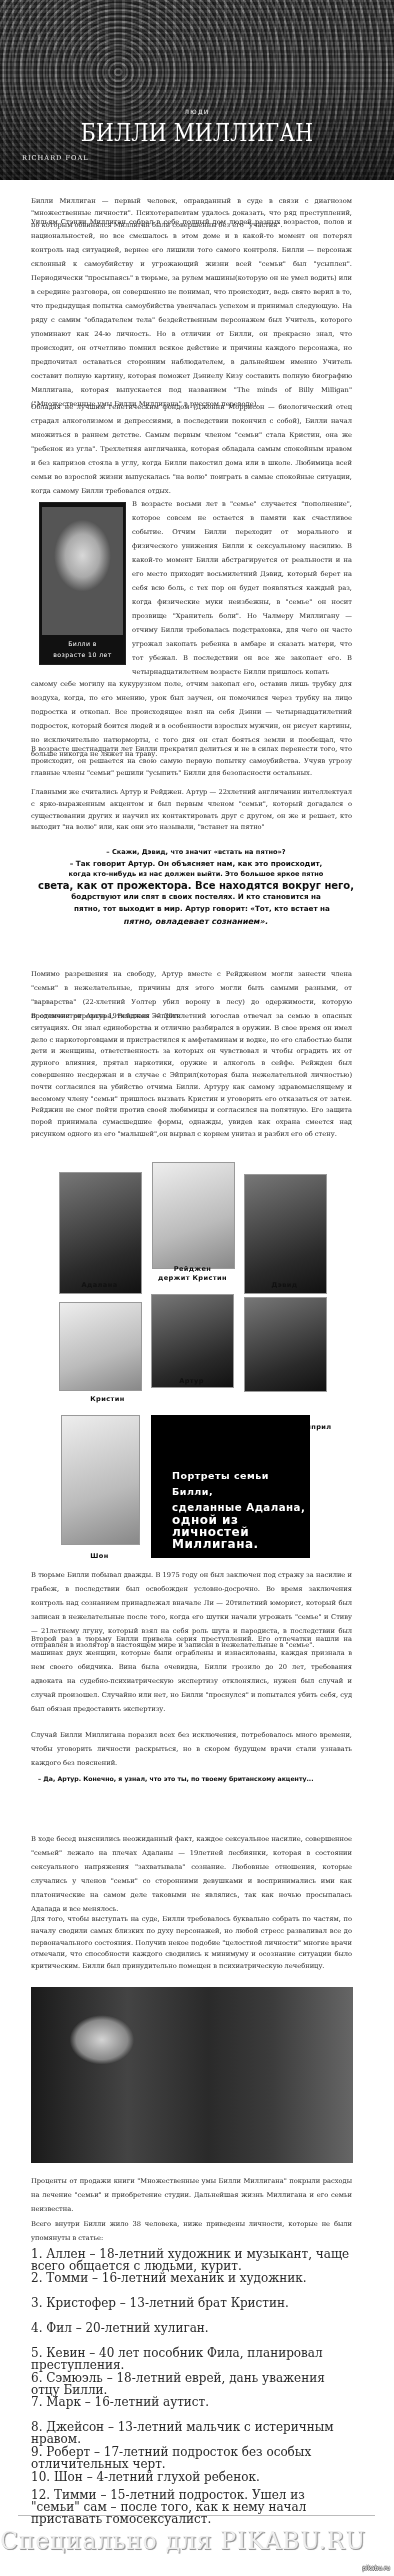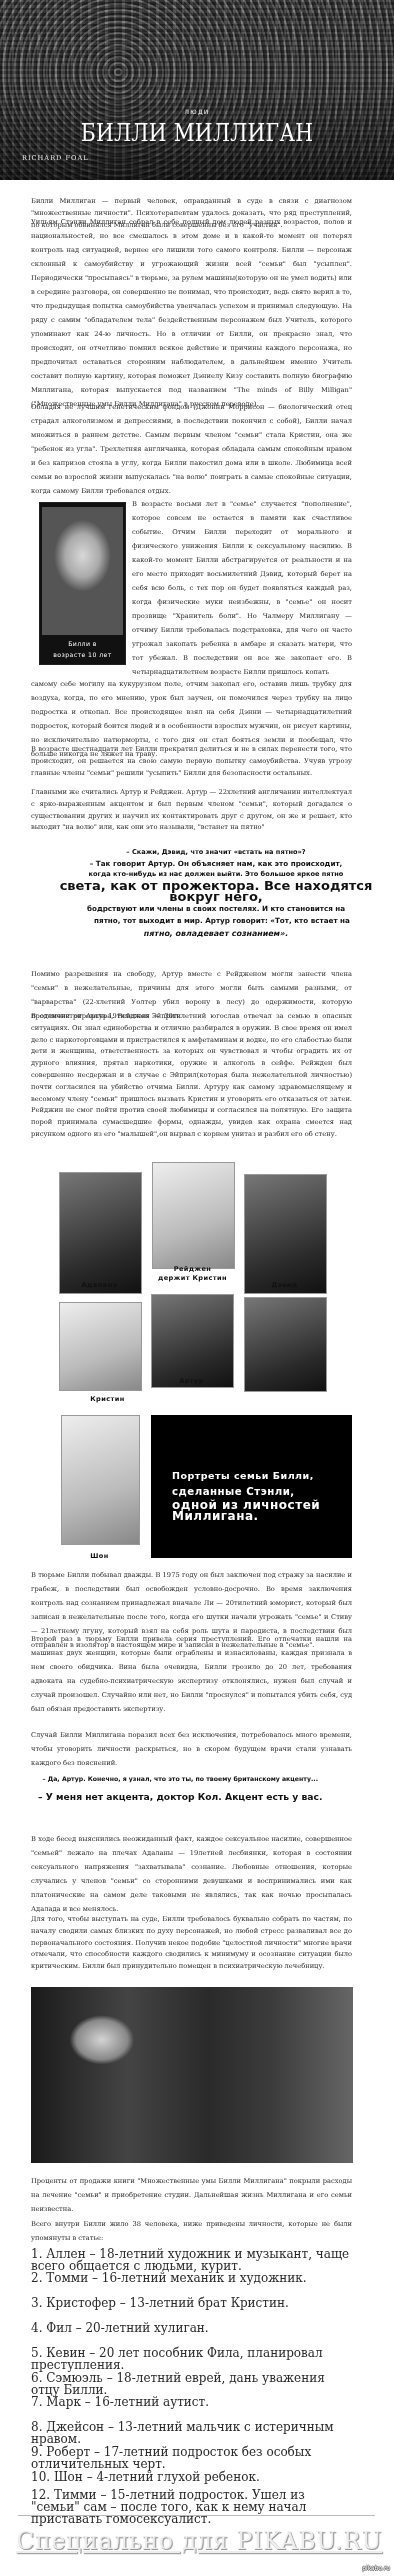--- a/index.html
+++ b/index.html
@@ -38,35 +38,35 @@
     font-family: "DejaVu Sans", sans-serif; font-size: 6.2px; line-height: 11px; letter-spacing: 0.4px; }
 
   
   .quote { position: absolute; left: 38px; font-family: "DejaVu Sans", sans-serif; color: #111; text-align: center; }
 
   
   .portrait { position: absolute; background: linear-gradient(160deg, #777, #2a2a2a 70%, #111); border: 0.7px solid #999; }
   .portrait.light { background: linear-gradient(160deg, #eee, #bbb 60%, #888); }
   .pcap { position: absolute; text-align: center; font-family: "DejaVu Sans", sans-serif; font-size: 6.6px; font-weight: bold; color: #111; letter-spacing: 0.4px; line-height: 8.5px; }
 
-  .black-box { position: absolute; left: 151px; top: 1415px; width: 201px; height: 143px; background: #000; }
+  .black-box { position: absolute; left: 151px; top: 1415px; width: 159px; height: 143px; background: #000; }
   .black-box .t { position: absolute; left: 21px; top: 53px; color: #fff; font-family: "DejaVu Sans", sans-serif; font-weight: bold; letter-spacing: 0.5px; }
 
   
   .photo-man { position: absolute; left: 31px; top: 1987px; width: 322px; height: 176px;
     background:
       radial-gradient(ellipse 10% 14% at 22% 30%, #d4d4d4, #888 80%, transparent 100%),
       linear-gradient(90deg, #1a1a1a 0%, #444 30%, #2a2a2a 55%, #3c3c3c 75%, #666 100%);
   }
 
   .list-item { position: absolute; left: 31px; width: 321px; font-size: 12px; line-height: 11.8px; color: #2a2a2a; margin: 0; }
 
   .hr { position: absolute; left: 18.4px; top: 2515px; width: 357px; height: 1.3px; background: #bbb; }
-  .watermark { position: absolute; left: 0; width: 382px; top: 2527px; text-align: right; font-family: "DejaVu Serif", serif;
-    font-size: 23.6px; color: #eee; letter-spacing: 0.7px; text-shadow: 0.7px 0.7px 0 #999, 1.3px 1.3px 0.7px #bbb; text-decoration: underline; }
+  .watermark { position: absolute; left: 0; width: 382px; top: 2527px; text-align: left; font-family: "DejaVu Serif", serif;
+    font-size: 23.6px; color: #eee; letter-spacing: 0.7px; text-shadow: 0.7px 0.7px 0 #999, 1.3px 1.3px 0.7px #bbb; }
   .site-mark { position: absolute; right: 3.9px; bottom: 5.3px; font-family: "DejaVu Sans", sans-serif; font-size: 5.9px; color: #fff;
     text-shadow: -0.7px 0 #555, 0.7px 0 #555, 0 -0.7px #555, 0 0.7px #555; }
 </style>
 </head>
 <body>
 
 <div class="hero">
   <div class="hero-kicker">ЛЮДИ</div>
   <div class="hero-title">БИЛЛИ МИЛЛИГАН</div>
   <div class="hero-author">RICHARD FOAL</div>
@@ -86,22 +86,22 @@
 <p class="p" style="left:132px; width:220px; top:497px;">В возрасте восьми лет в "семье" случается "пополнение", которое совсем не остается в памяти как счастливое событие. Отчим Билли переходит от морального и физического унижения Билли к сексуальному насилию. В какой-то момент Билли абстрагируется от реальности и на его место приходит восьмилетний Дэвид, который берет на себя всю боль, с тех пор он будет появляться каждый раз, когда физические муки неизбежны, в "семье" он носит прозвище "Хранитель боли". Но Чалмеру Миллигану — отчиму Билли требовалась подстраховка, для чего он часто угрожал закопать ребенка в амбаре и сказать матери, что тот убежал. В последствии он все же закопает его. В четырнадцатилетнем возрасте Билли пришлось копать</p>
 <p class="p" style="top:677px;">самому себе могилу на кукурузном поле, отчим закопал его, оставив лишь трубку для воздуха, когда, по его мнению, урок был заучен, он помочился через трубку на лицо подростка и откопал. Все происходящее взял на себя Дэнни — четырнадцатилетний подросток, который боится людей и в особенности взрослых мужчин, он рисует картины, но исключительно натюрморты, с того дня он стал бояться земли и пообещал, что больше никогда не ляжет на траву.</p>
 
 <p class="p tight" style="top:744px;">В возрасте шестнадцати лет Билли прекратил делиться и не в силах перенести того, что происходит, он решается на свою самую первую попытку самоубийства. Учуяв угрозу главные члены "семьи" решили "усыпить" Билли для безопасности остальных.</p>
 <p class="p tight" style="top:787px;">Главными же считались Артур и Рейджен. Артур — 22хлетний англичанин интеллектуал с ярко-выраженным акцентом и был первым членом "семьи", который догадался о существовании других и научил их контактировать друг с другом, он же и решает, кто выходит "на волю" или, как они это называли, "встанет на пятно"</p>
 
 <div class="quote" style="top:847px;">
   <div style="font-size:6.6px; font-weight:bold; line-height:10.5px;">– Скажи, Дэвид, что значит «встать на пятно»?</div>
   <div style="font-size:7.2px; font-weight:bold; line-height:11px;">– Так говорит Артур. Он объясняет нам, как это происходит,</div>
   <div style="font-size:6.6px; font-weight:bold; line-height:11px;">когда кто-нибудь из нас должен выйти. Это большое яркое пятно</div>
-  <div style="font-size:13px; font-weight:bold; line-height:11.8px;">света, как от прожектора. Все находятся вокруг него,</div>
-  <div style="font-size:7.2px; font-weight:bold; line-height:11.8px;">бодрствуют или члены в своих постелях. И кто становится на</div>
+  <div style="font-size:10px; font-weight:bold; line-height:11.8px;">света, как от прожектора. Все находятся вокруг него,</div>
+  <div style="font-size:7.2px; font-weight:bold; line-height:11.8px;">бодрствуют или спят в своих постелях. И кто становится на</div>
   <div style="font-size:7.2px; font-weight:bold; line-height:11.8px;margin-left:12px;">пятно, тот выходит в мир. Артур говорит: «Тот, кто встает на</div>
   <div style="font-size:7.9px; font-weight:bold; font-style:italic; line-height:13px;">пятно, овладевает сознанием».</div>
 </div>
 
 <p class="p" style="top:967px;">Помимо разрешения на свободу, Артур вместе с Рейдженом могли занести члена "семьи" в нежелательные, причины для этого могли быть самыми разными, от "варварства" (22-хлетний Уолтер убил ворону в лесу) до одержимости, которую продемонстрировала 19тилетняя Эйприл.</p>
 <p class="p tight" style="top:1011px;">В отличии от Артура, Рейджен — 30тилетний югослав отвечал за семью в опасных ситуациях. Он знал единоборства и отлично разбирался в оружии. В свое время он имел дело с наркоторговцами и пристрастился к амфетаминам и водке, но его слабостью были дети и женщины, ответственность за которых он чувствовал и чтобы оградить их от дурного влияния, прятал наркотики, оружие и алкоголь в сейфе. Рейжден был совершенно несдержан и в случае с Эйприл(которая была нежелательной личностью) почти согласился на убийство отчима Билли. Артуру как самому здравомыслящему и весомому члену "семьи" пришлось вызвать Кристин и уговорить его отказаться от затеи. Рейджин не смог пойти против своей любимицы и согласился на попятную. Его защита порой принимала сумасшедшие формы, однажды, увидев как охрана смеется над рисунком одного из его "малышей",он вырвал с корнем унитаз и разбил его об стену.</p>
 
 <div class="portrait" style="left:59px; top:1172px; width:81px; height:120px;"></div>
 <div class="portrait light" style="left:152px; top:1162px; width:81px; height:105px;"></div>
 <div class="portrait" style="left:244px; top:1174px; width:81px; height:118px;"></div>
@@ -118,47 +118,46 @@
 <div class="pcap" style="left:67px; width:81px; top:1395px;">Кристин</div>
 <div class="pcap" style="left:151px; width:81px; top:1377px;">Артур</div>
 <div class="pcap" style="left:233px; width:105px; top:1395px;margin-top:28px;">Сука: портрет Эйприл</div>
 
 <div class="portrait light" style="left:61px; top:1415px; width:77px; height:128px;"></div>
 <div class="pcap" style="left:61px; width:77px; top:1552px;">Шон</div>
 
 <div class="black-box">
   <div class="t">
     <div style="font-size:9.5px; line-height:15.8px;">Портреты семьи Билли,</div>
-    <div style="font-size:10.2px; line-height:15.8px;">сделанные Стэнли,</div>
+    <div style="font-size:10.2px; line-height:15.8px;">сделанные Адалана,</div>
     <div style="font-size:12px; line-height:11.8px;">одной из личностей Миллигана.</div>
   </div>
 </div>
 
 <p class="p" style="top:1568px;">В тюрьме Билли побывал дважды. В 1975 году он был заключен под стражу за насилие и грабеж, в последствии был освобожден условно-досрочно. Во время заключения контроль над сознанием принадлежал вначале Ли — 20тилетний юморист, который был записан в нежелательные после того, когда его шутки начали угрожать "семье" и Стиву — 21летнему лгуну, который взял на себя роль шута и пародиста, в последствии был отправлен в изолятор в настоящем мире и записан в нежелательные в "семье".</p>
 <p class="p" style="top:1632px;">Второй раз в тюрьму Билли привела серия преступлений. Его отпечатки нашли на машинах двух женщин, которые были ограблены и изнасилованы, каждая признала в нем своего обидчика. Вина была очевидна, Билли грозило до 20 лет, требования адвоката на судебно-психиатрическую экспертизу отклонялись, нужен был случай и случай произошел. Случайно или нет, но Билли "проснулся" и попытался убить себя, суд был обязан предоставить экспертизу.</p>
 <p class="p" style="top:1728px;">Случай Билли Миллигана поразил всех без исключения, потребовалось много времени, чтобы уговорить личности раскрыться, но в скором будущем врачи стали узнавать каждого без пояснений.</p>
 
 <div class="quote" style="top:1774px;">
   <div style="font-size:6.2px; font-weight:bold; line-height:10.5px;">– Да, Артур. Конечно, я узнал, что это ты, по твоему британскому акценту...</div>
-  <div style="font-size:9.2px; font-weight:bold; line-height:19.7px; margin-top:2.6px;">– У меня нет акцента, доктор Кол. Акцент есть у вас.</div>
 </div>
 
 <p class="p" style="top:1832px;">В ходе бесед выяснились неожиданный факт, каждое сексуальное насилие, совершенное "семьей" лежало на плечах Адаланы — 19летней лесбиянки, которая в состоянии сексуального напряжения "захватывала" сознание. Любовные отношения, которые случались у членов "семьи" со сторонними девушками и воспринимались ими как платонические на самом деле таковыми не являлись, так как ночью просыпалась Адалада и все менялось.</p>
 <p class="p tight" style="top:1914px;">Для того, чтобы выступать на суде, Билли требовалось буквально собрать по частям, по началу сводили самых близких по духу персонажей, но любой стресс разваливал все до первоначального состояния. Получив некое подобие "целостной личности" многие врачи отмечали, что способности каждого сводились к минимуму и осознание ситуации было критическим. Билли был принудительно помещен в психиатрическую лечебницу.</p>
 
 <div class="photo-man"></div>
 
 <p class="p" style="top:2174px;">Проценты от продажи книги "Множественные умы Билли Миллигана" покрыли расходы на лечение "семьи" и приобретение студии. Дальнейшая жизнь Миллигана и его семьи неизвестна.</p>
 <p class="p" style="top:2217px;">Всего внутри Билли жило 38 человека, ниже приведены личности, которые не были упомянуты в статье:</p>
 
 <p class="list-item" style="top:2249px;">1. Аллен – 18-летний художник и музыкант, чаще всего общается с людьми, курит.</p>
 <p class="list-item" style="top:2273px;">2. Томми – 16-летний механик и художник.</p>
 <p class="list-item" style="top:2298px;">3. Кристофер – 13-летний брат Кристин.</p>
 <p class="list-item" style="top:2323px;">4. Фил – 20-летний хулиган.</p>
-<p class="list-item" style="top:2348px;">5. Кевин – 20 лет пособник Фила, планировал преступления.</p>
+<p class="list-item" style="top:2348px;">5. Кевин – 40 лет пособник Фила, планировал преступления.</p>
 
 <p class="list-item" style="top:2373px;">6. Сэмюэль – 18-летний еврей, дань уважения отцу Билли.</p>
 <p class="list-item" style="top:2397px;">7. Марк – 16-летний аутист.</p>
 <p class="list-item" style="top:2422px;">8. Джейсон – 13-летний мальчик с истеричным нравом.</p>
 <p class="list-item" style="top:2447px;">9. Роберт – 17-летний подросток без особых отличительных черт.</p>
 <p class="list-item" style="top:2472px;">10. Шон – 4-летний глухой ребенок.</p>
 
 <p class="list-item" style="top:2490px;">12. Тимми – 15-летний подросток. Ушел из "семьи" сам – после того, как к нему начал приставать гомосексуалист.</p>
 
 <div class="hr"></div>

